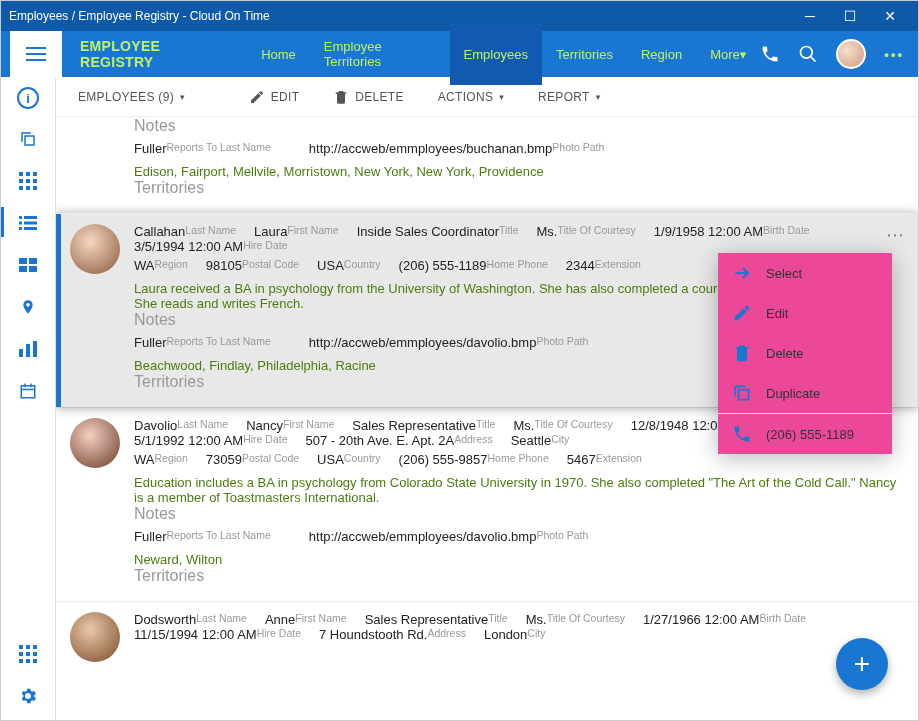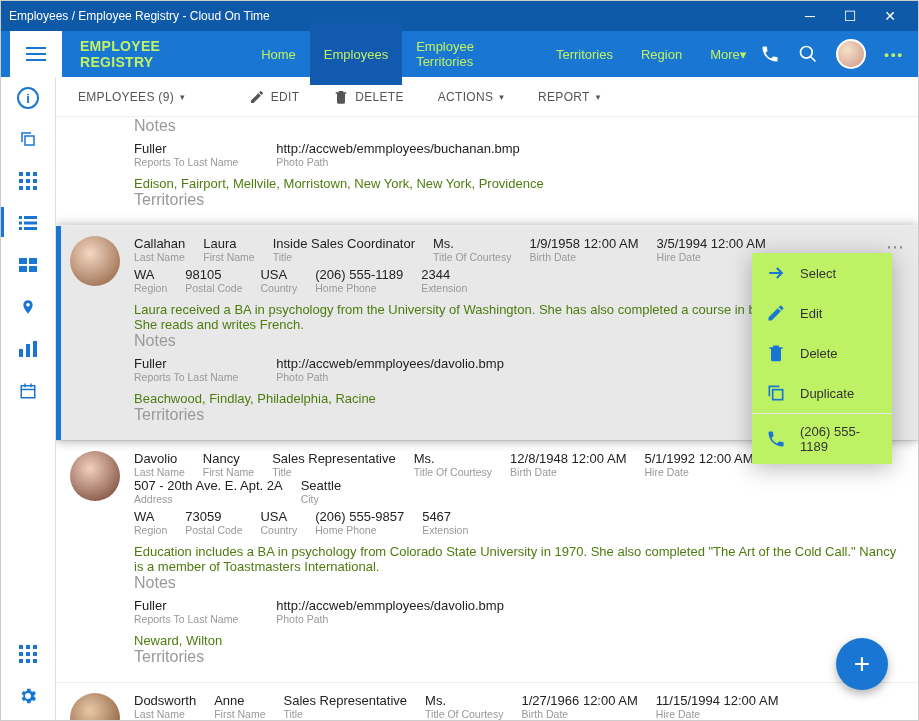--- a/index.html
+++ b/index.html
@@ -39,29 +39,29 @@
   .caret::after { content: ' ▾'; font-size:9px;}
   
   
   .record { padding: 10px 14px 10px 14px; display:flex; gap:14px; border-top: 1px solid #eee;}
   .record.cutoff { padding-top:0; border-top:none;}
   .record.selected { background: #e8e8e8; position:relative; box-shadow: 0 2px 10px rgba(0,0,0,0.25), 0 -2px 10px rgba(0,0,0,0.12);}
   .record.selected::before { content:''; position:absolute; left:0; top:0; bottom:0; width:5px; background:#1976d2;}
   .rec-photo { width:50px; height:50px; border-radius:50%; background: radial-gradient(circle at 40% 35%, #f5d7c2, #8a5a3a); flex-shrink:0; }
   .rec-body { flex:1; }
   .fieldrow { display:flex; flex-wrap:wrap; gap: 0 18px; margin-bottom: 2px;}
-  .field { display:flex; flex-direction:column; }
+  .field { display:flex; flex-direction:row; }
   .field .val { color:#222; font-size:13px; }
   .field .lab { color:#999; font-size:10.5px; }
   .notes { margin: 8px 0 0 0; font-size:13px; color:#4d7c0f;}
   .subl { color:#999; font-size:16px; margin-bottom:6px;}
   .record-more { color:#888; font-size:18px; align-self:flex-start; cursor:pointer;}
   
   
-  .ctxmenu { position: absolute; top: 176px; right: 26px; width: 140px; background:#bef264; box-shadow: 0 4px 22px rgba(0,0,0,0.28); z-index: 50;}
+  .ctxmenu { position: absolute; top: 176px; right: 26px; width: 174px; background:#ec4899; box-shadow: 0 4px 22px rgba(0,0,0,0.28); z-index: 50;}
   .ctxitem { display:flex; align-items:center; gap:14px; padding: 10px 14px; font-size:13px; cursor:pointer; color:#333;}
   .ctxitem svg, .ctxitem .ico { width:20px; color:#1976d2; flex-shrink:0;}
   .ctxsep { height:1px; background:#e5e5e5;}
   
   
   .fab { position:absolute; right:30px; bottom:30px; width:52px; height:52px; border-radius:50%; background:#1976d2; color:#fff; font-size:28px; display:flex; align-items:center; justify-content:center; box-shadow:0 4px 10px rgba(0,0,0,0.3); cursor:pointer;}
 </style>
 </head>
 <body>
 
@@ -75,22 +75,22 @@
 <div class="topnav">
   <div class="hamburger">
     <svg width="20" height="16" viewBox="0 0 20 16" fill="none" stroke-width="2">
         <line x1="0" y1="2" x2="20" y2="2"></line>
         <line x1="0" y1="8" x2="20" y2="8"></line>
         <line x1="0" y1="14" x2="20" y2="14"></line>
       </svg>
   </div>
   <div class="brand">EMPLOYEE REGISTRY</div>
   <div class="navtab">Home</div>
+  <div class="navtab">Employee Territories</div>
   <div class="navtab active">Employees</div>
-  <div class="navtab">Employee Territories</div>
   <div class="navtab">Territories</div>
   <div class="navtab">Region</div>
   <div class="navtab"><span>More</span> ▾</div>
   <div class="nav-right">
     <div class="nav-icon">
         <svg width="20" height="20" viewBox="0 0 24 24" fill="#fff">
           <path d="M6.6 10.8c1.4 2.8 3.8 5.2 6.6 6.6l2.2-2.2c.3-.3.7-.4 1-.2 1.2.4 2.4.6 3.7.6.6 0 1 .4 1 1v3.4c0 .6-.4 1-1 1C10.3 21 3 13.7 3 4c0-.6.4-1 1-1h3.4c.6 0 1 .4 1 1 0 1.3.2 2.5.6 3.7.1.3 0 .7-.2 1l-2.2 2.1z"></path>
         </svg>
       </div>
     <div class="nav-icon">

